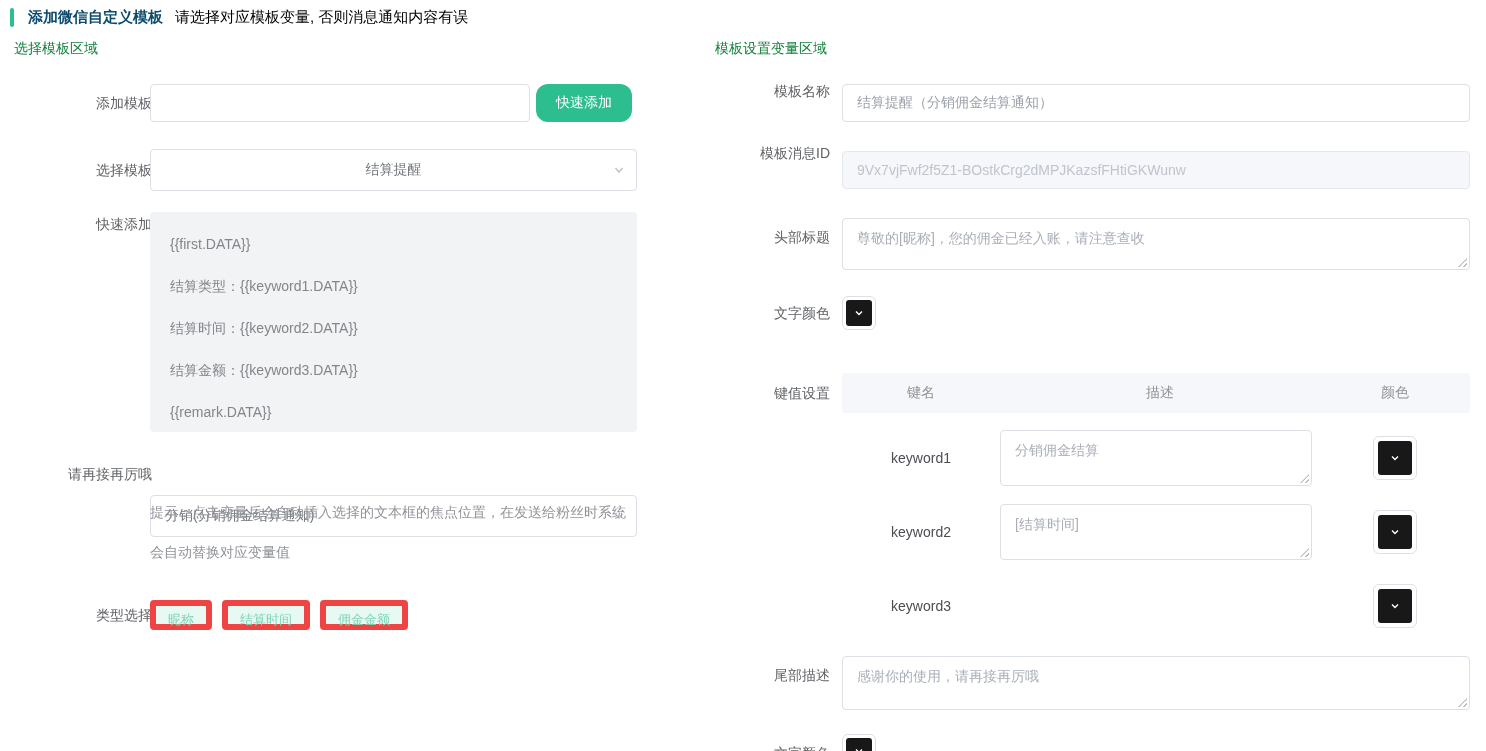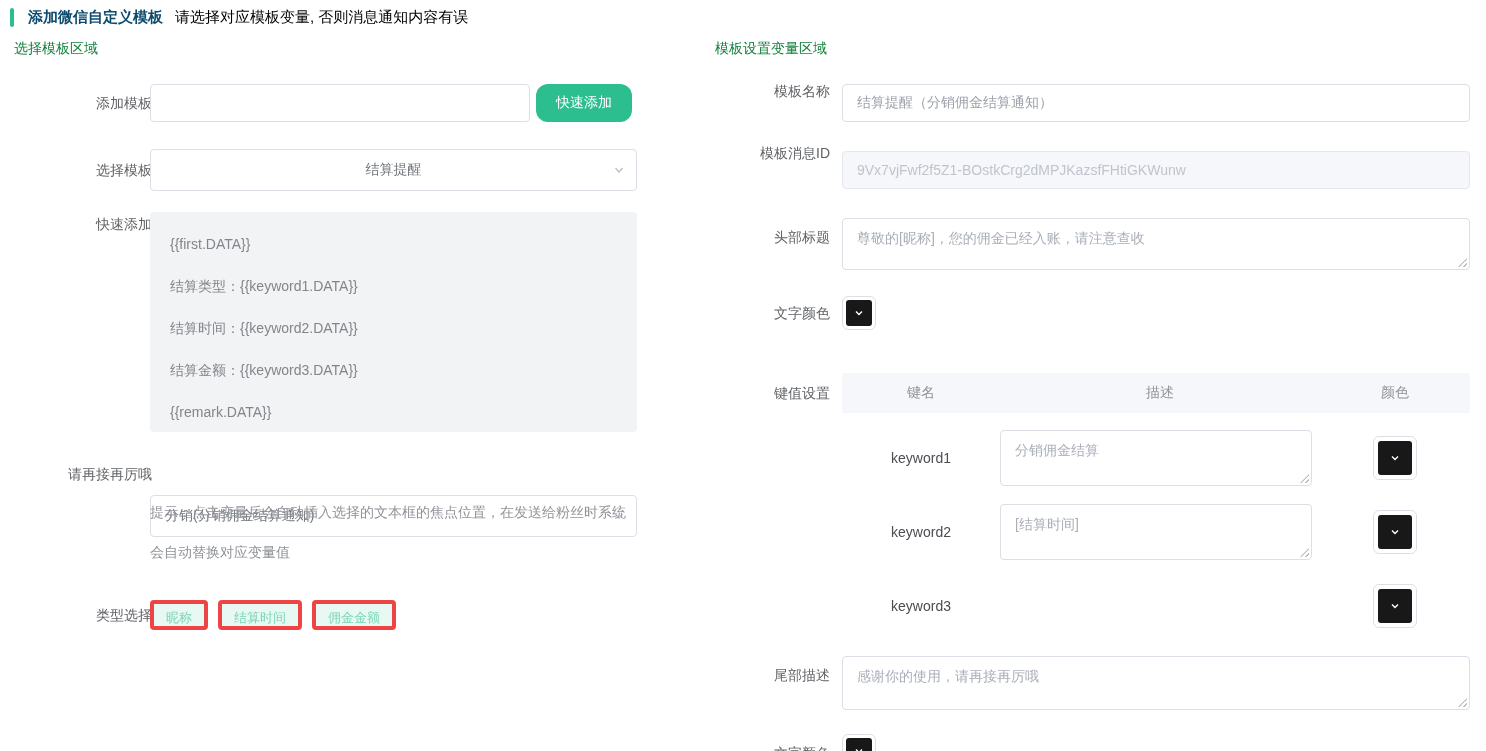--- a/index.html
+++ b/index.html
@@ -35,21 +35,21 @@
     font-size:14px; font-family:inherit; cursor:pointer; width:100%; height:100%; }
 
   .preview-box { background:#f2f3f5; border-radius:4px; padding:22px 20px; }
   .preview-line { color:#82868b; line-height:20px; margin-bottom:22px; }
   .preview-line:last-child { margin-bottom:0; }
 
   .hint { color:#909399; line-height:40px; }
 
   .tags { display:flex; gap:10px; }
   .tag { height:30px; line-height:28px; padding:0 12px; font-size:13px; border-radius:4px;
-    background:#e8f8f2; border:4px solid #ef4444; color:#7bd6b8; cursor:pointer; }
+    background:#e8f8f2; border:6px solid #ef4444; color:#7bd6b8; cursor:pointer; }
 
   .ta-wrap { position:absolute; }
   .ta-wrap textarea { width:100%; height:100%; border:1px solid #dcdfe6; border-radius:4px;
     resize:none; font-family:inherit; font-size:14px; color:#a9aeb8;
     padding:9px 14px; line-height:20px; outline:none; }
   .resize-handle { position:absolute; right:3px; bottom:3px; width:9px; height:9px;
     background:repeating-linear-gradient(135deg,transparent 0 2.5px,#b9bdc4 2.5px 3.6px);
     clip-path:polygon(100% 0,100% 100%,0 100%); cursor:nwse-resize; }
 
   .swatch-frame { position:absolute; background:#fff; border:1px solid #dcdfe6;

